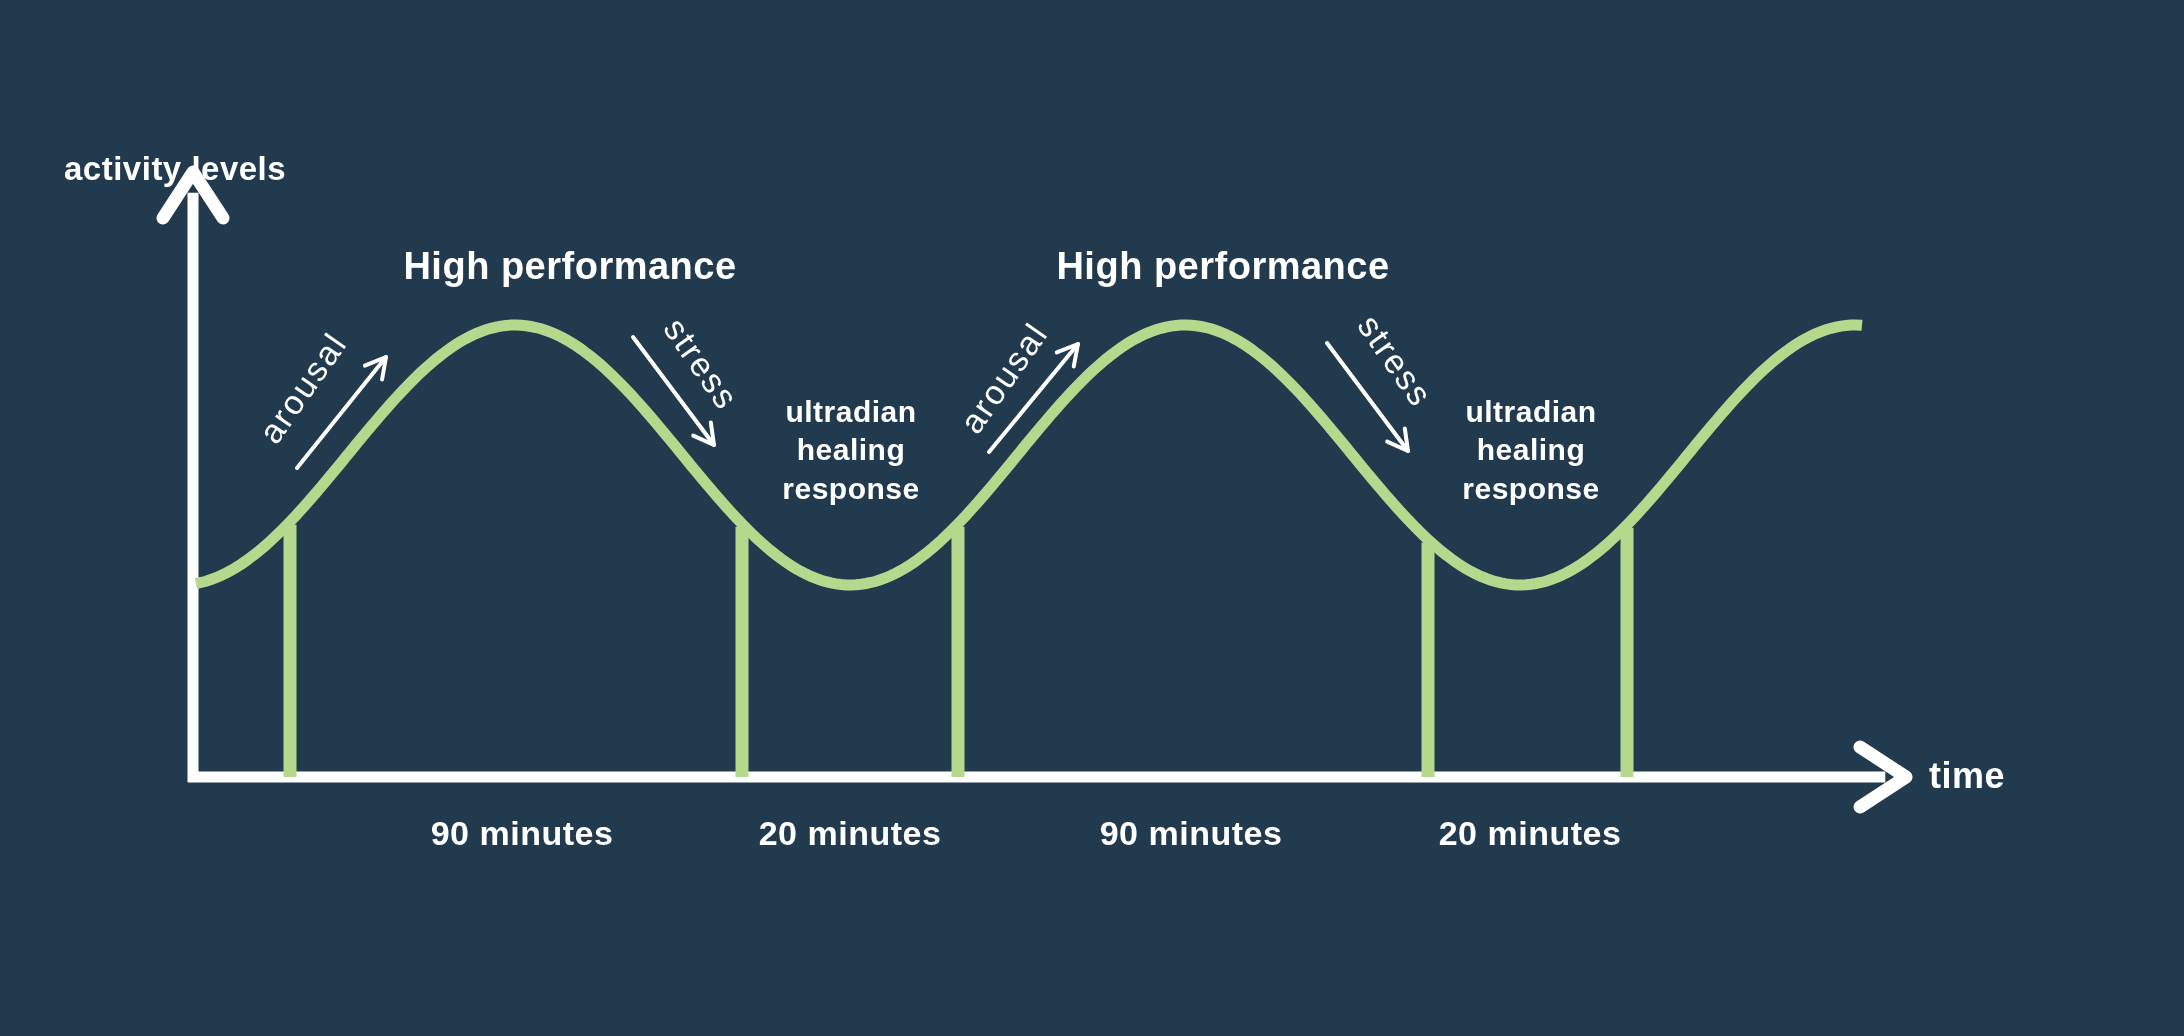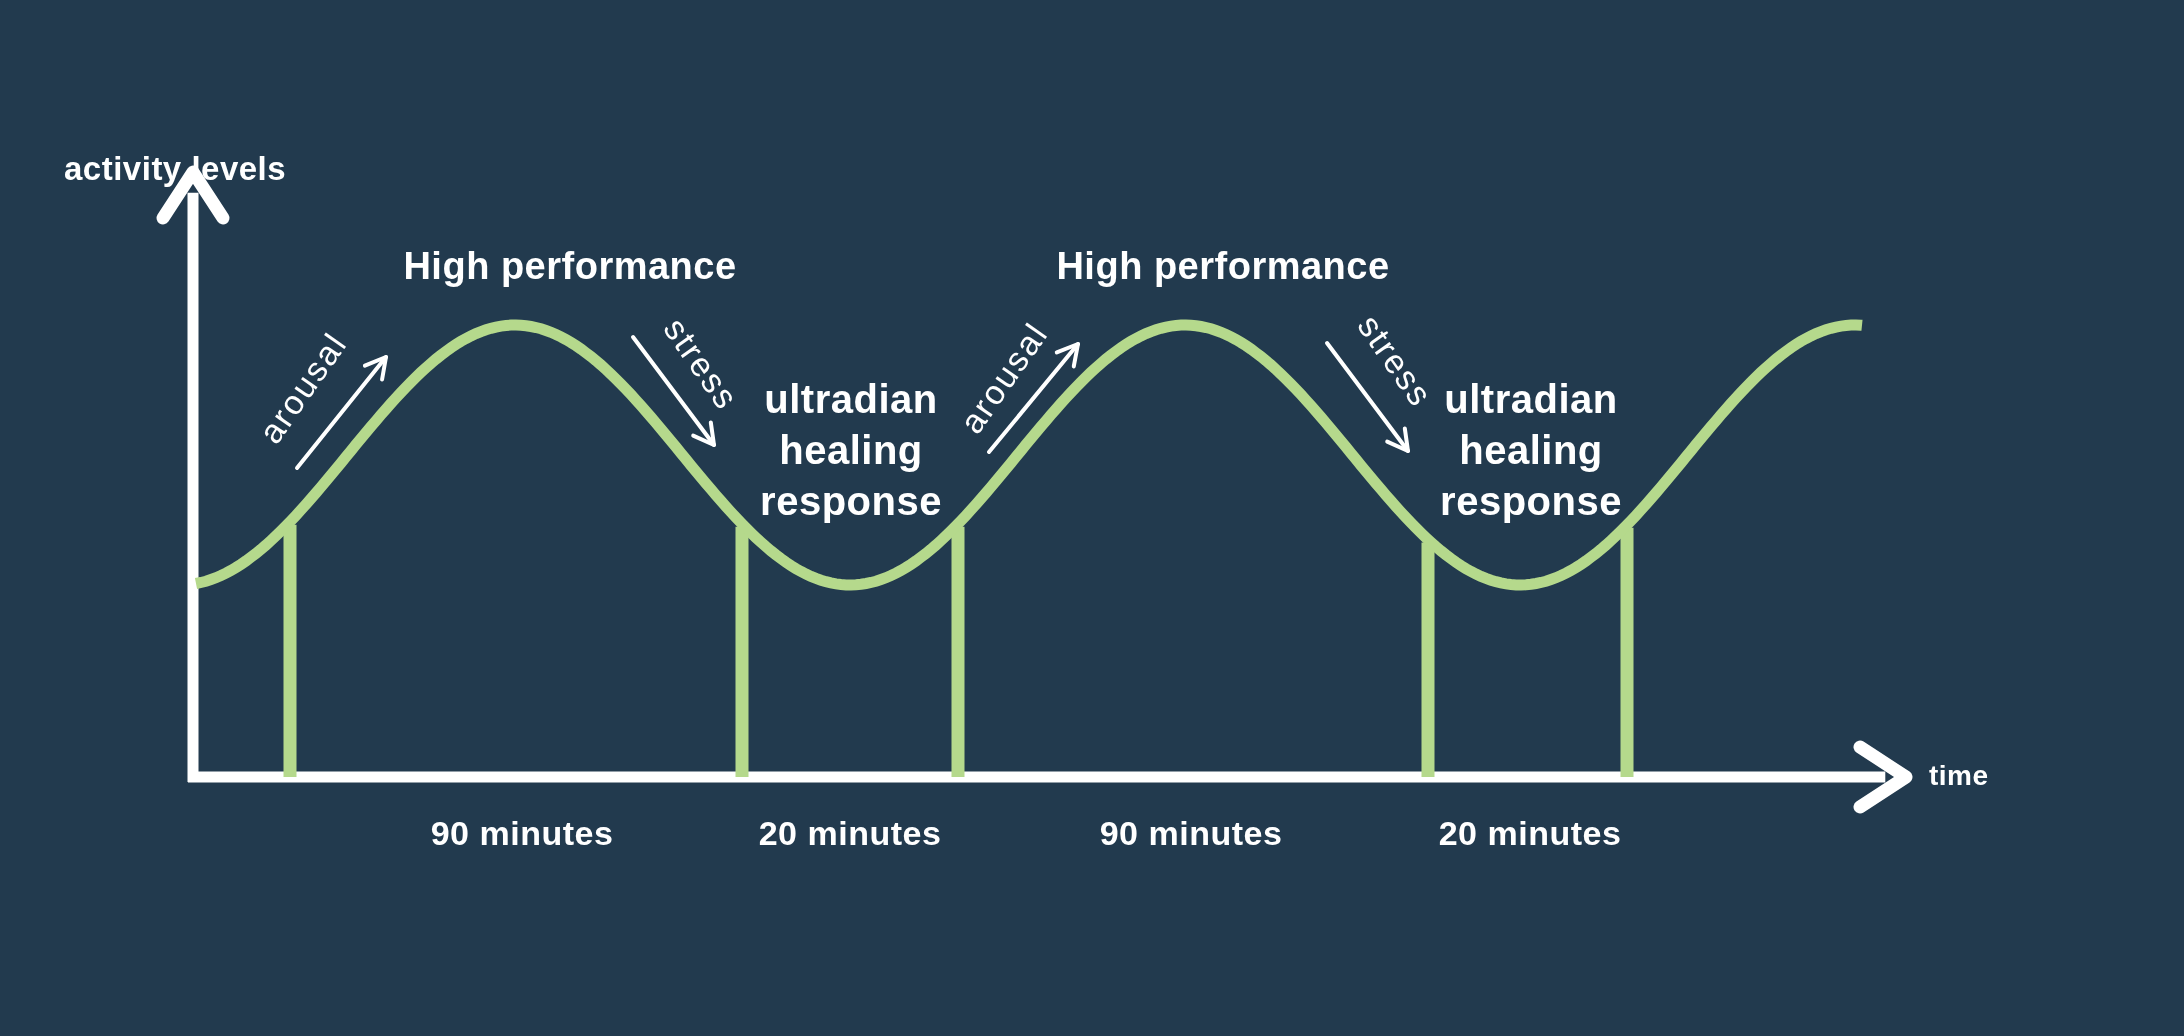--- a/index.html
+++ b/index.html
@@ -21,28 +21,28 @@
   }
   #activity-levels{
     left:64px;top:112px;
     transform:none;
     font-size:33px;
     margin-top:38px;
   }
   #time-label{
     left:1929px;top:776px;
     transform:translate(0,-50%);
-    font-size:28px;
+    font-size:36px;
     text-align:right;
   }
   .hp{font-size:38px;margin-left:28px;}
   #hp1{left:542px;top:266px;}
   #hp2{left:1195px;top:266px;}
   .uhr{
-    font-size:40px;
+    font-size:30px;
     line-height:1.28;
     text-align:center;
     white-space:pre-line;
   }
   #uhr1{left:851px;top:451px;}
   #uhr2{left:1531px;top:451px;}
   .edge{
     font-weight:400;
     font-size:34px;
     letter-spacing:2px;

